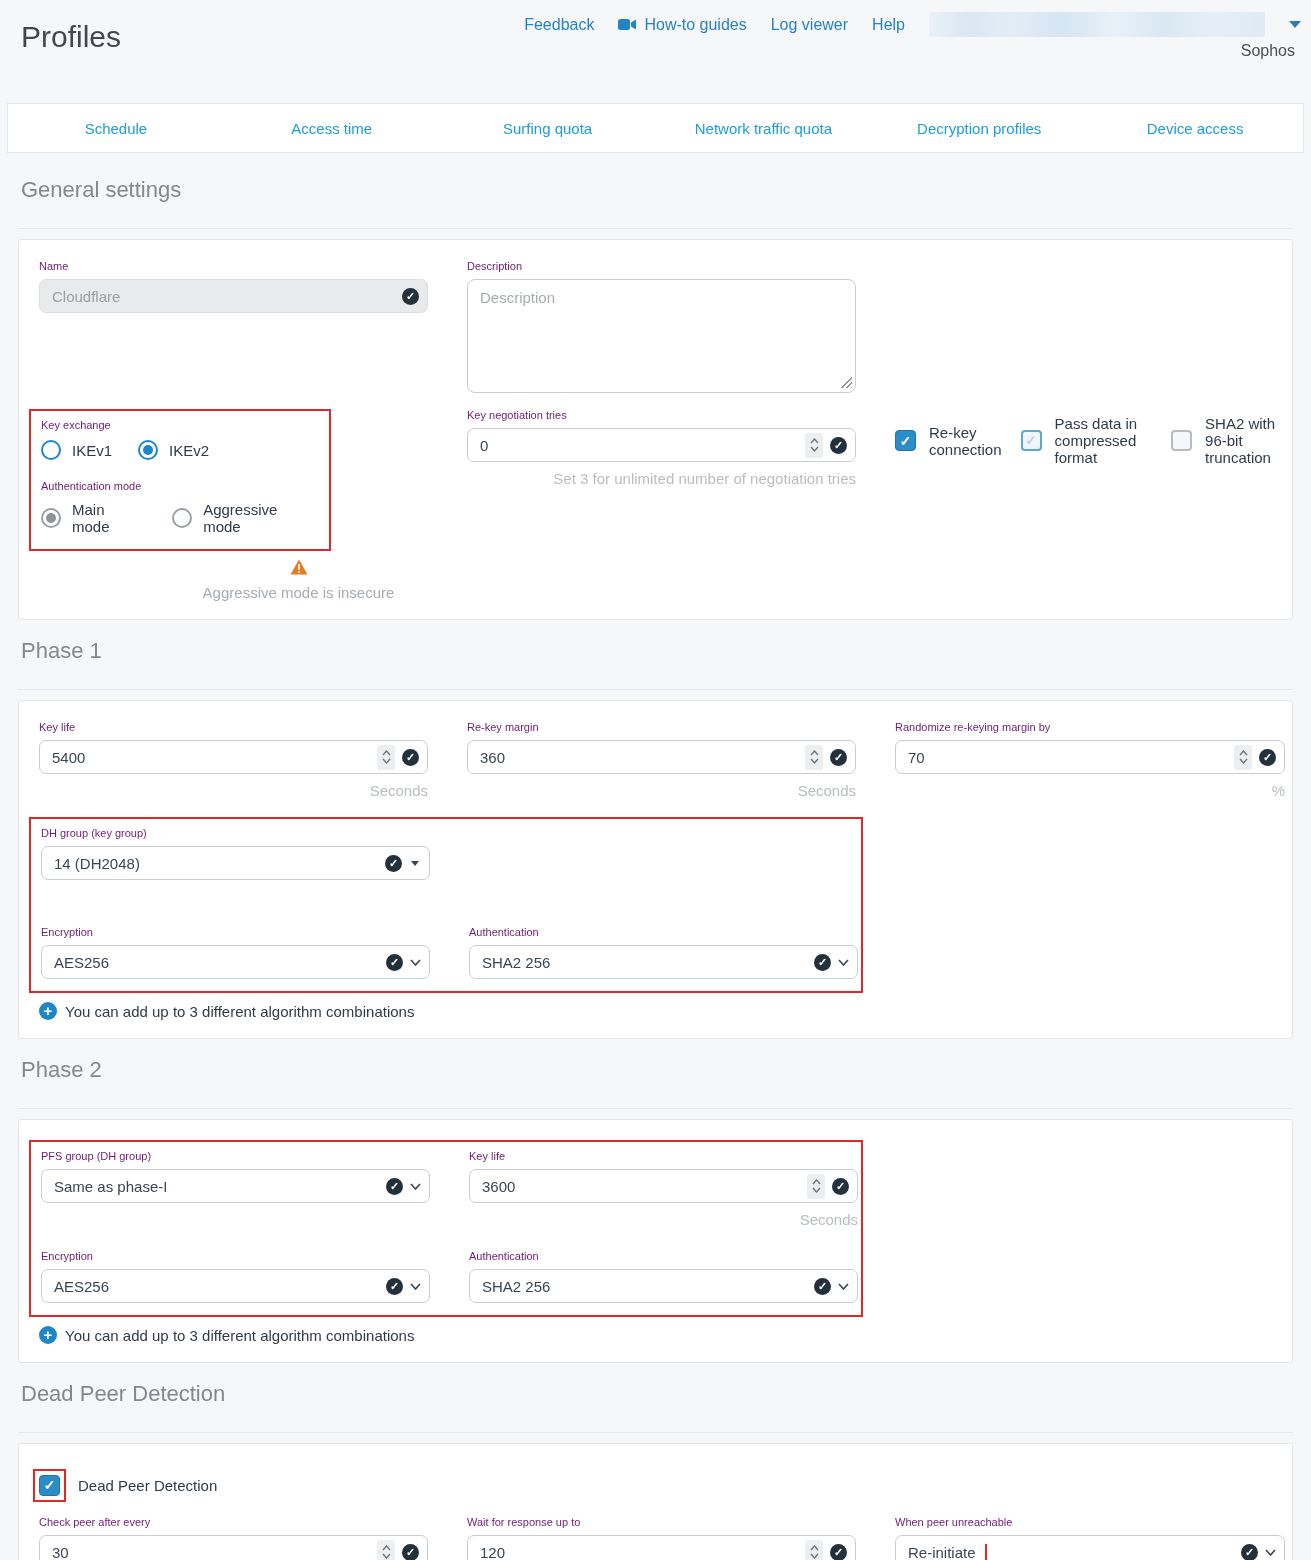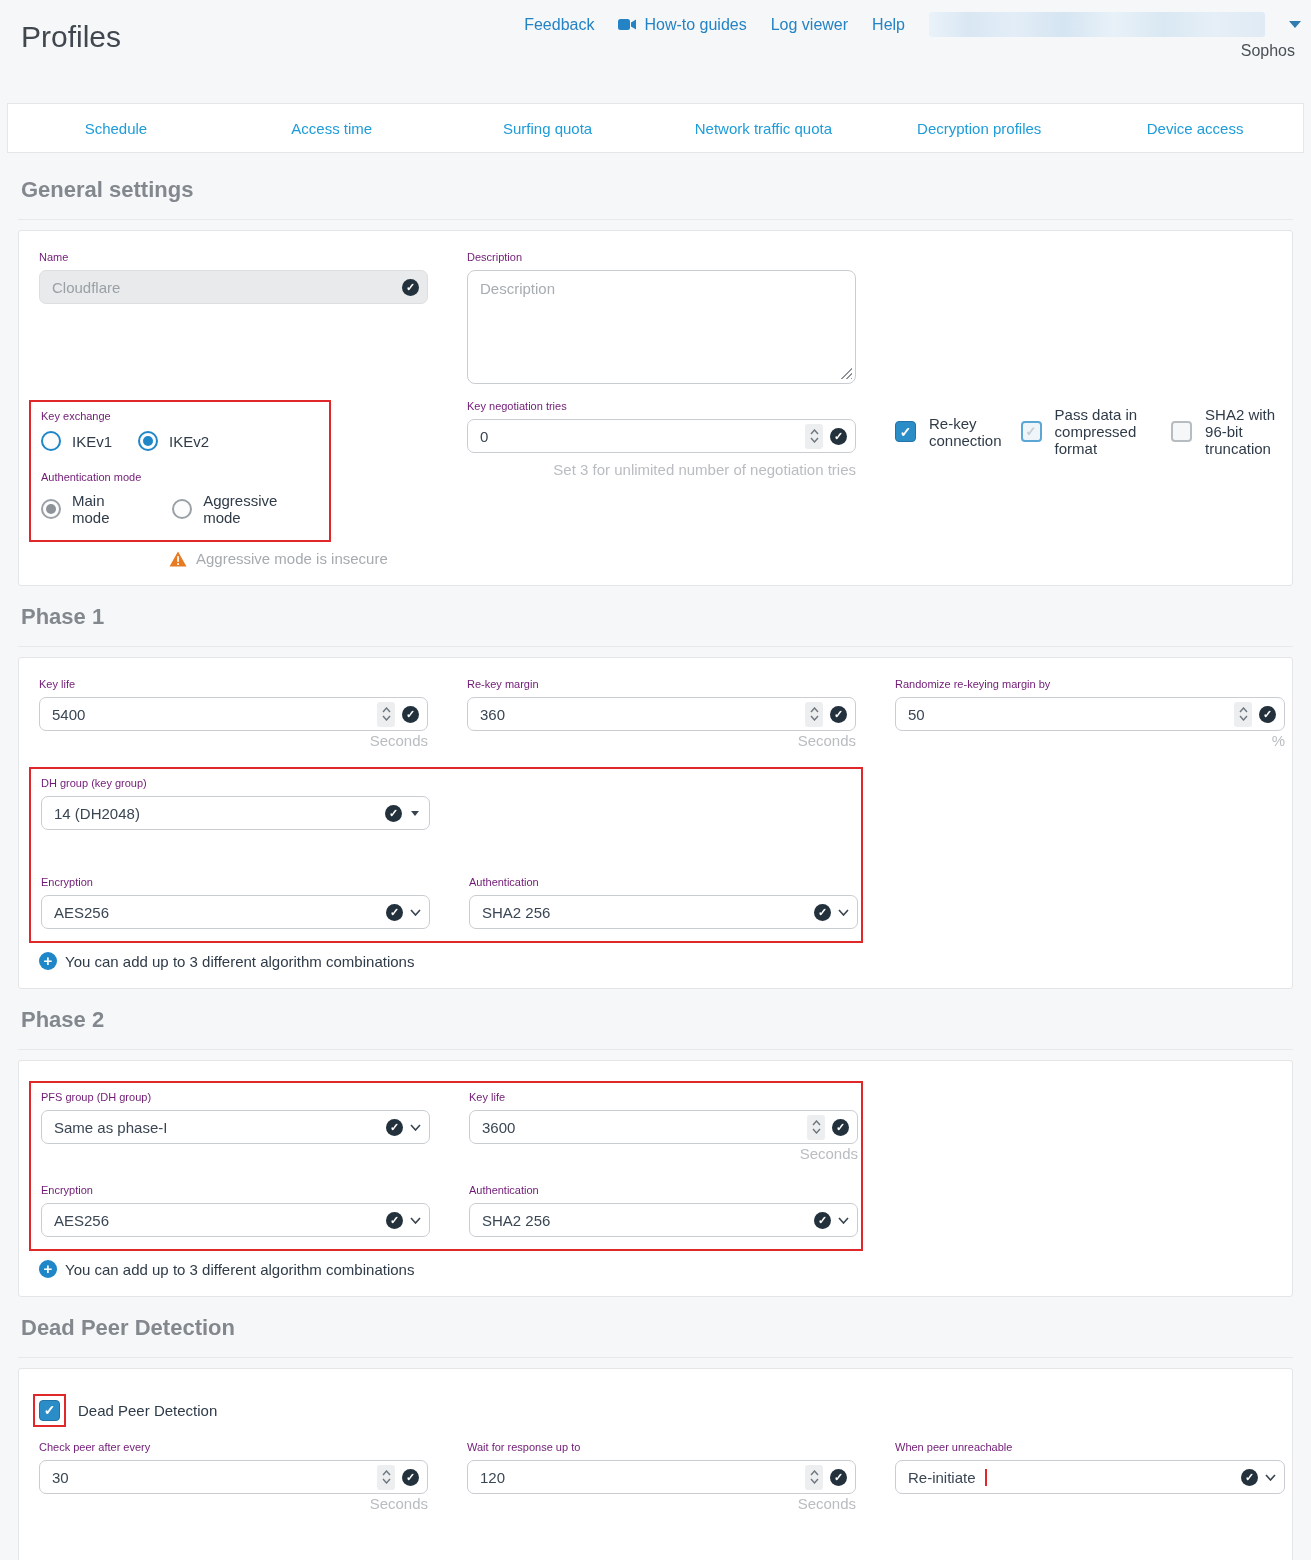--- a/index.html
+++ b/index.html
@@ -18,25 +18,25 @@
   .caret-dn { width:0; height:0; border-left:6px solid transparent; border-right:6px solid transparent; border-top:7px solid #2e7cb0; }
   .brand { position:absolute; right:16px; top:42px; font-size:16px; color:#4a5057; }
   
   .tabs { margin:7px 7px 0 7px; height:50px; background:#fff; border:1px solid #e4e6e8; display:flex; }
   .tab { flex:1; display:flex; align-items:center; justify-content:center; font-size:15px; color:#1d9cd8;
          cursor:pointer; border-bottom:3px solid transparent; padding-top:3px; }
   .tab.active { color:#1d2e3f; font-weight:700; border-bottom-color:#2e7cb0; }
   
   .content { padding:24px 18px 0 18px; }
   .section { margin-bottom:18px; }
-  .sec-h { font-size:22px; font-weight:700; color:#83888e; padding:0 0 16px 3px; border-bottom:1px solid #e7e9eb; }
+  .sec-h { font-size:22px; font-weight:400; color:#83888e; padding:0 0 25px 3px; border-bottom:1px solid #e7e9eb; }
   .card { margin-top:10px; background:#fff; border:1px solid #e3e5e7; border-radius:3px; padding:20px 9px 18px 20px; }
   .row3 { display:grid; grid-template-columns:389px 389px 390px; column-gap:39px; align-items:start; }
   .lbl { font-size:11px; color:#701a75; margin-bottom:7px; display:block; }
-  .unit { font-size:15px; color:#b9bdc1; text-align:right; margin-top:1px; }
+  .unit { font-size:15px; color:#b9bdc1; text-align:right; margin-top:8px; }
   .help { font-size:15px; color:#b9bdc1; text-align:right; margin-top:8px; }
   
   .field { height:34px; border:1px solid #c9cdd1; border-radius:7px; background:#fff;
            display:flex; align-items:center; padding:0 8px 0 12px; gap:7px; }
   .field .val { flex:1; font-size:15px; color:#3a4653; white-space:nowrap; overflow:hidden; }
   .field.disabled { background:#e9eaeb; border-color:#dcdee0; }
   .field.disabled .val { color:#9aa0a5; }
   .stepper { width:18px; height:25px; background:#eceef0; border-radius:3px; display:flex; flex-direction:column;
              align-items:center; justify-content:center; gap:2px; cursor:pointer; flex:none; }
   .chk { width:17px; height:17px; border-radius:50%; background:#23313d; flex:none;
@@ -67,21 +67,21 @@
   .cbx.semi::after { content:"✓"; color:#c4ced5; font-size:13px; font-weight:700; line-height:1; }
   .cbx.off { border:2px solid #b7bcc1; background:#f6f7f8; }
   .cb-lab { font-size:15px; color:#2f3b48; }
   .cb-list { display:flex; flex-direction:row; gap:19px; padding-top:6px; }
   
   .red-kx { border:2px solid #e0282b; width:302px; margin-left:-10px; padding:8px 10px 14px 10px; }
   .red-wide { border:2px solid #e0282b; margin-left:-10px; width:834px; padding:8px 3px 12px 10px; }
   .red-cbx { border:2px solid #e0282b; padding:4px; margin-left:-6px; display:inline-flex; }
   .red-inline { border:2px solid #e0282b; padding:3px 9px 4px 5px; margin-left:-7px; }
   
-  .warn-row { display:flex; align-items:center; gap:9px; margin:8px 0 0 130px; }
+  .warn-row { display:flex; align-items:center; gap:9px; margin:8px 0 0 130px;flex-direction:column; }
   .warn-txt { font-size:15px; color:#a6abb0; }
   .plus-row { display:flex; align-items:center; gap:8px; margin-top:9px; }
   .plus-ic { width:18px; height:18px; border-radius:50%; background:#1f86c7; flex:none;
              display:flex; align-items:center; justify-content:center; }
   .plus-ic::after { content:"+"; color:#fff; font-size:15px; font-weight:700; line-height:1; margin-top:-1px; }
   .plus-txt { font-size:15px; color:#2f3b48; }
   .mt18 { margin-top:18px; }
   .gap-dh { height:46px; }
 </style>
 </head>
@@ -240,21 +240,21 @@
                     <polyline points="1,1 4.5,5 8,1" stroke="#6e767e" fill="none" stroke-width="1.4"></polyline>
                   </svg>
               </span>
               <span class="chk"></span>
             </div>
             <div class="unit">Seconds</div>
           </div>
           <div>
             <span class="lbl">Randomize re-keying margin by</span>
             <div class="field">
-              <span class="val">50</span>
+              <span class="val">70</span>
               <span class="stepper">
                 <svg width="9" height="6">
                     <polyline points="1,5 4.5,1 8,5" stroke="#6e767e" fill="none" stroke-width="1.4"></polyline>
                   </svg>
                 <svg width="9" height="6">
                     <polyline points="1,1 4.5,5 8,1" stroke="#6e767e" fill="none" stroke-width="1.4"></polyline>
                   </svg>
               </span>
               <span class="chk"></span>
             </div>

